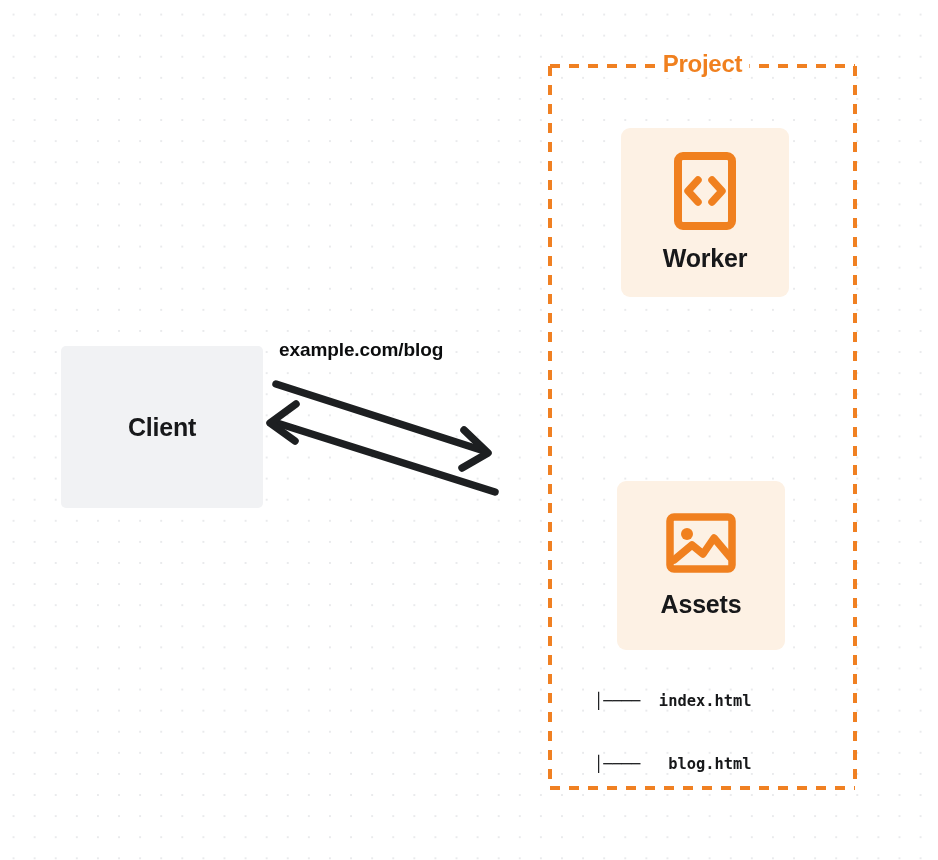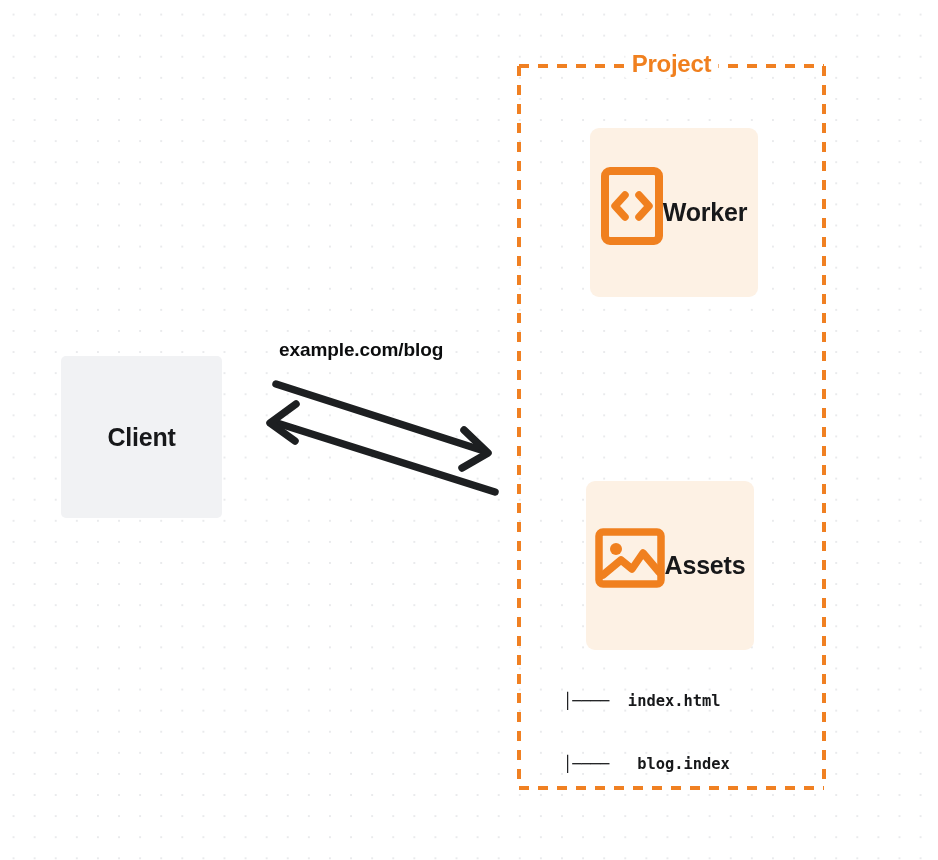--- a/index.html
+++ b/index.html
@@ -16,22 +16,22 @@
     background-size: 21.1px 21.1px;
     background-position: 3px 4px;
     overflow: hidden;
     font-family: "Liberation Sans", sans-serif;
   }
 
   
   #client-node {
     position: absolute;
     left: 61px;
-    top: 356px;
-    width: 161px;
+    top: 346px;
+    width: 202px;
     height: 162px;
     background: #f1f2f4;
     border-radius: 5px;
     display: flex;
     align-items: center;
     justify-content: center;
   }
   #client-node .node-label {
     font-family: "Liberation Sans", sans-serif;
     font-size: 25px;
@@ -59,25 +59,26 @@
     left: 0;
     top: 0;
     width: 938px;
     height: 860px;
     pointer-events: none;
   }
 
   
   #project-container {
     position: absolute;
-    left: 519px;
+    left: 550px;
     top: 66px;
     width: 305px;
     height: 722px;
     box-sizing: border-box;
+    text-align: right;
   }
   .dash-edge {
     position: absolute;
     background-repeat: repeat-x;
   }
   .dash-top, .dash-bottom {
     height: 4px;
     left: 0;
     width: 100%;
     background-image: repeating-linear-gradient(
@@ -115,21 +116,21 @@
   }
 
   
   .service-card {
     position: absolute;
     width: 168px;
     height: 169px;
     background: #fdf1e4;
     border-radius: 9px;
     display: flex;
-    flex-direction: row;
+    flex-direction: column;
     align-items: center;
     justify-content: center;
   }
   #worker-card { left: 71px; top: 62px; }
   #assets-card { left: 67px; top: 415px; }
 
   .service-icon {
     display: block;
     margin-bottom: 14px;
   }
@@ -204,18 +205,18 @@
       <svg class="service-icon" width="70" height="62" viewBox="0 0 70 62">
         <rect x="4" y="5" width="62" height="52" rx="4" ry="4" fill="none" stroke="#f0801f" stroke-width="7.5"></rect>
         <circle cx="21" cy="22" r="6" fill="#f0801f"></circle>
         <polyline points="8,48 26,33 37,42 48,26 64,45" fill="none" stroke="#f0801f" stroke-width="7.5" stroke-linecap="round" stroke-linejoin="round"></polyline>
       </svg>
       <span class="card-label">Assets</span>
     </div>
 
     <div id="assets-file-tree">
       <span class="tree-row">│────  index.html</span>
-      <span class="tree-row">│────   blog.index</span>
+      <span class="tree-row">│────   blog.html</span>
       
     </div>
   </div>
 
 </div>
 
 </body></html>

